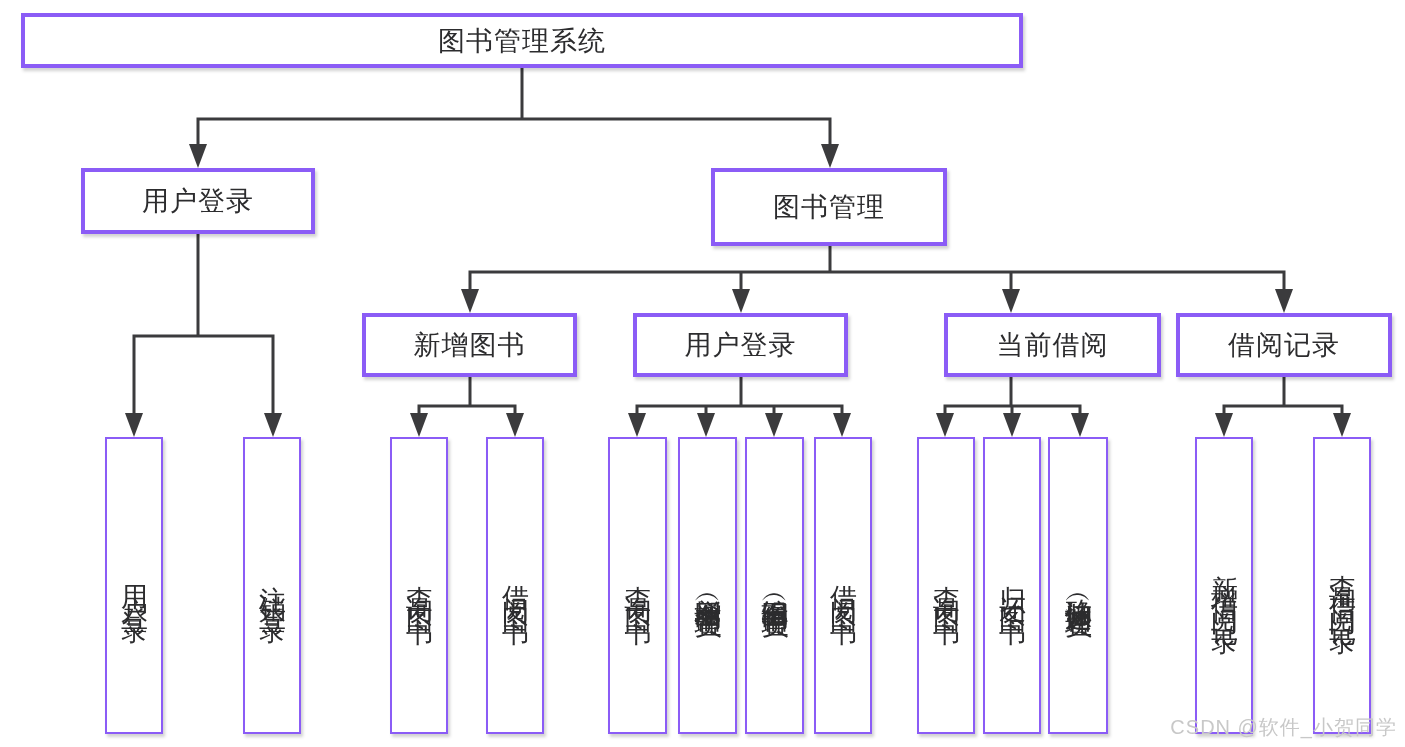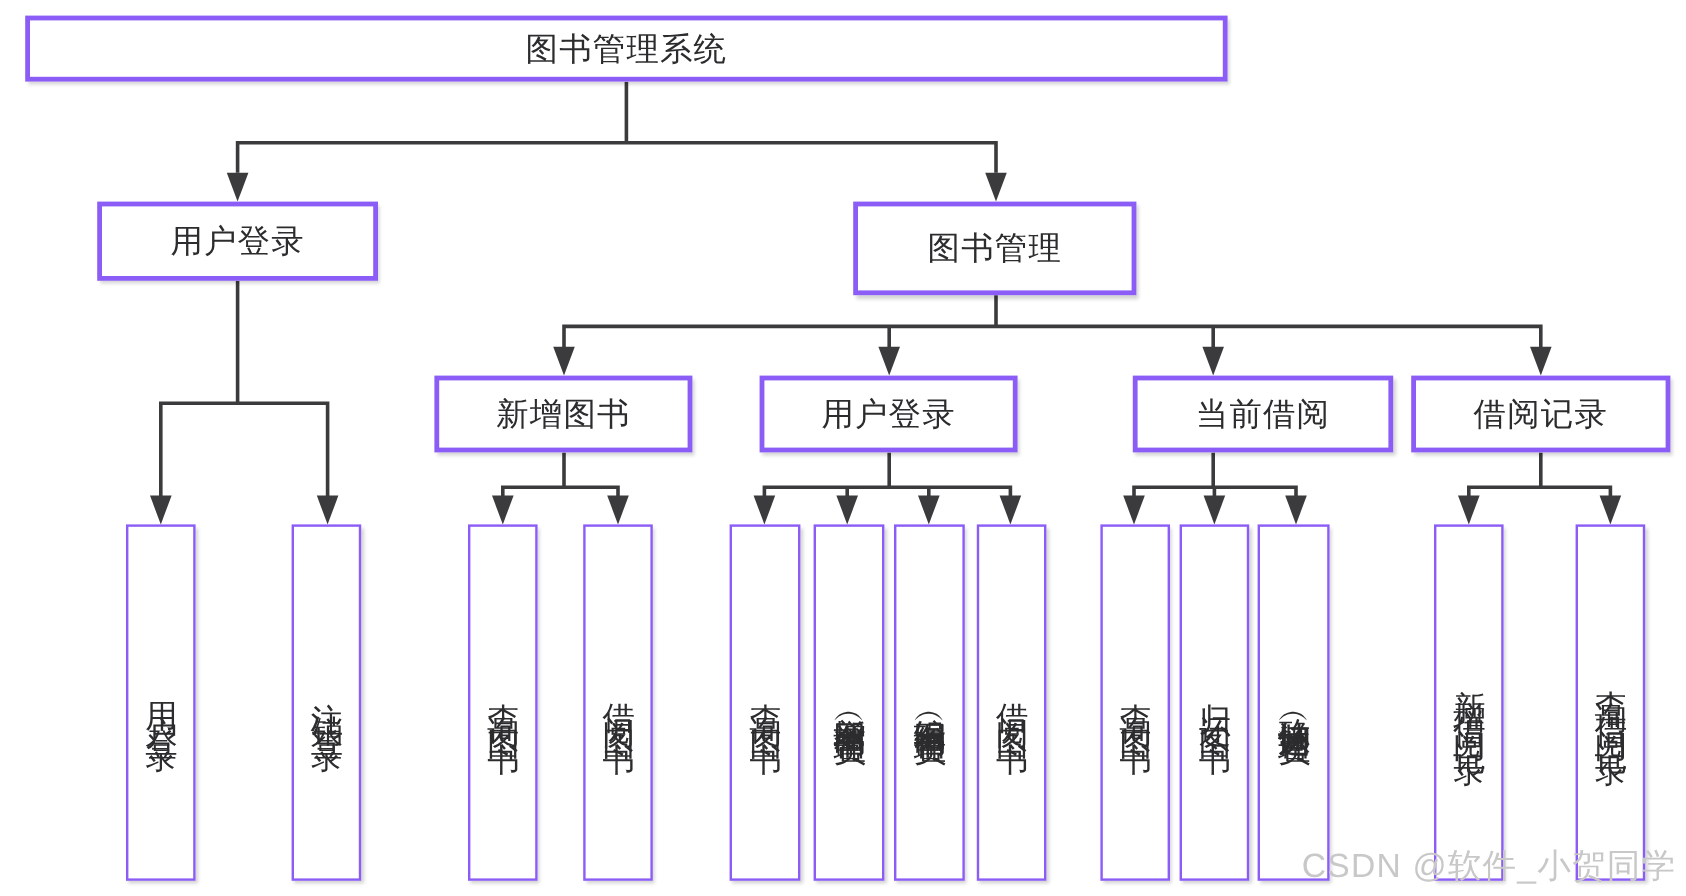--- a/index.html
+++ b/index.html
@@ -39,21 +39,21 @@
     text-orientation: mixed;
     font-size: 27px;
     line-height: 1;
     color: #2c2c2e;
     white-space: nowrap;
   }
   .watermark {
     position: absolute;
     right: 8px;
     bottom: 6px;
-    font-size: 28px;
+    font-size: 20px;
     color: #c8c8c8;
     z-index: 3;
     letter-spacing: 1px;
   }
 </style>
 </head>
 <body>
 
 <div class="canvas">
 

